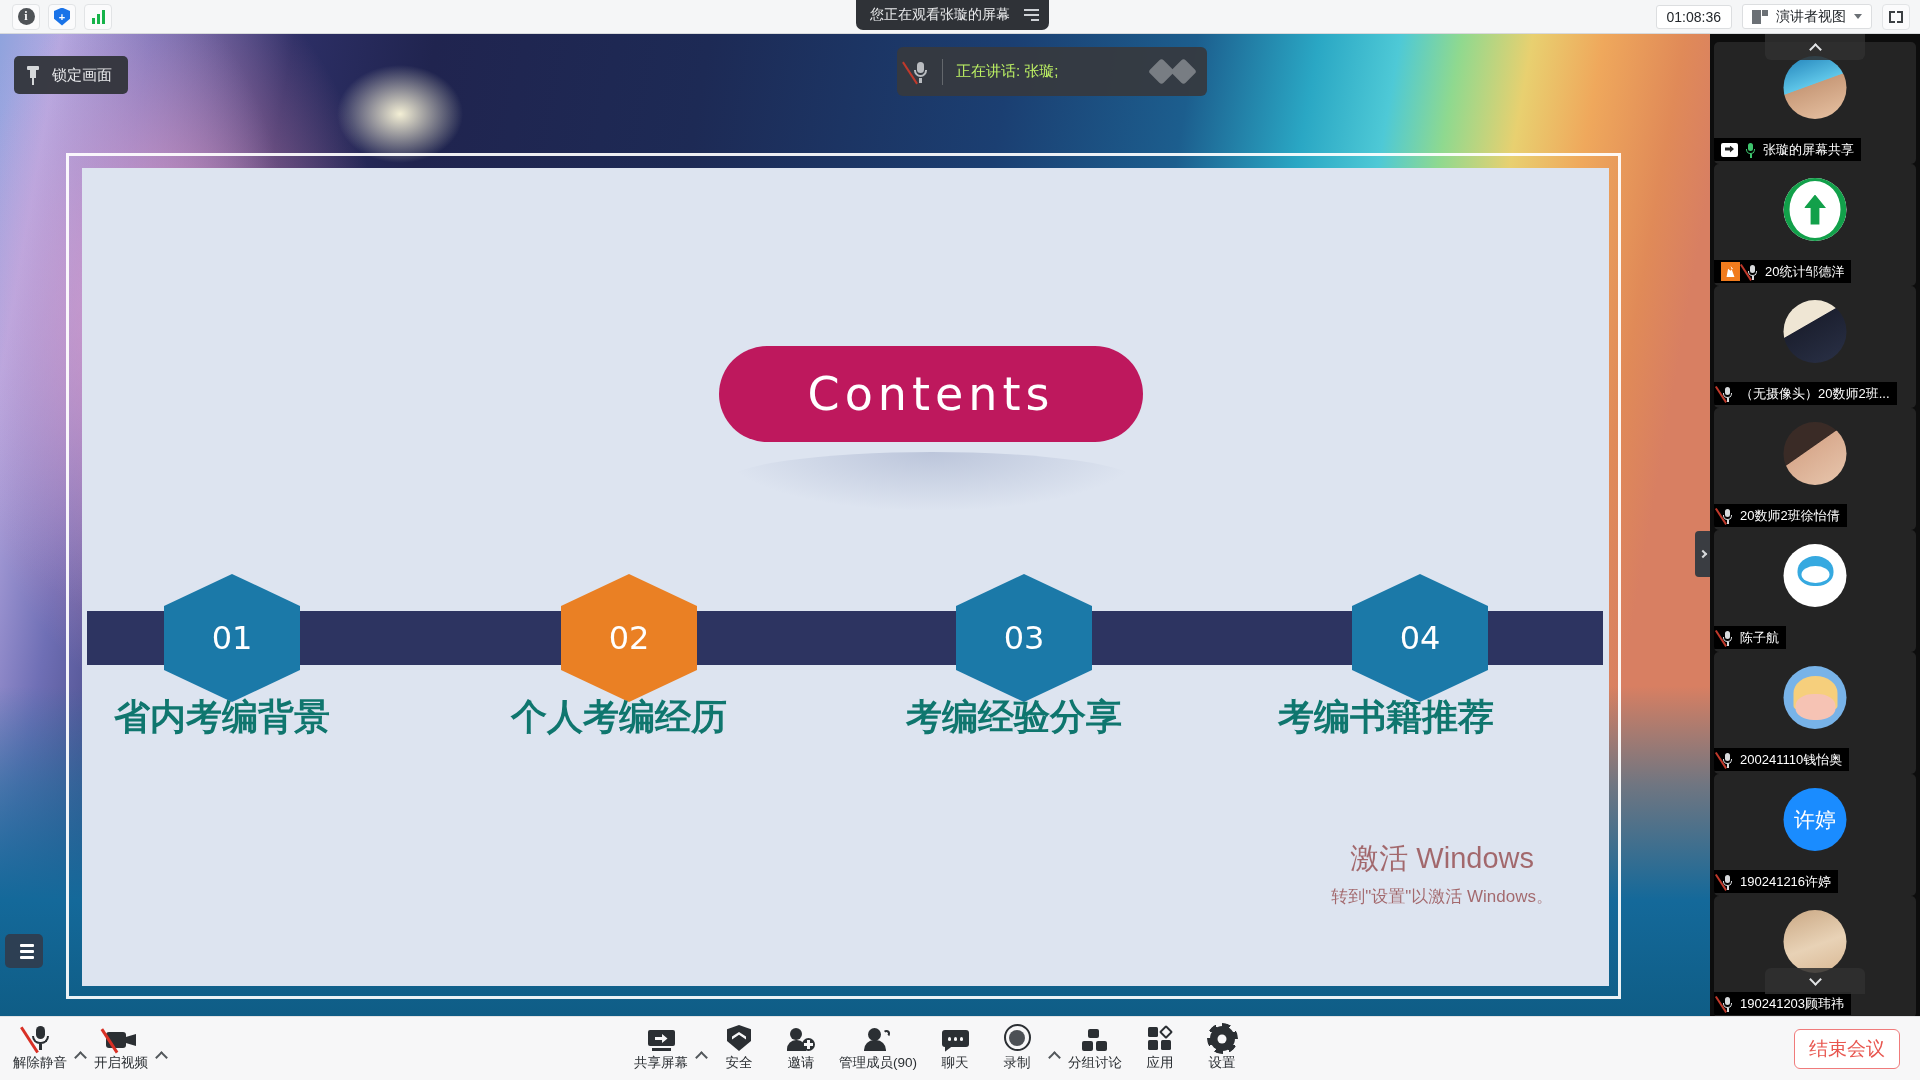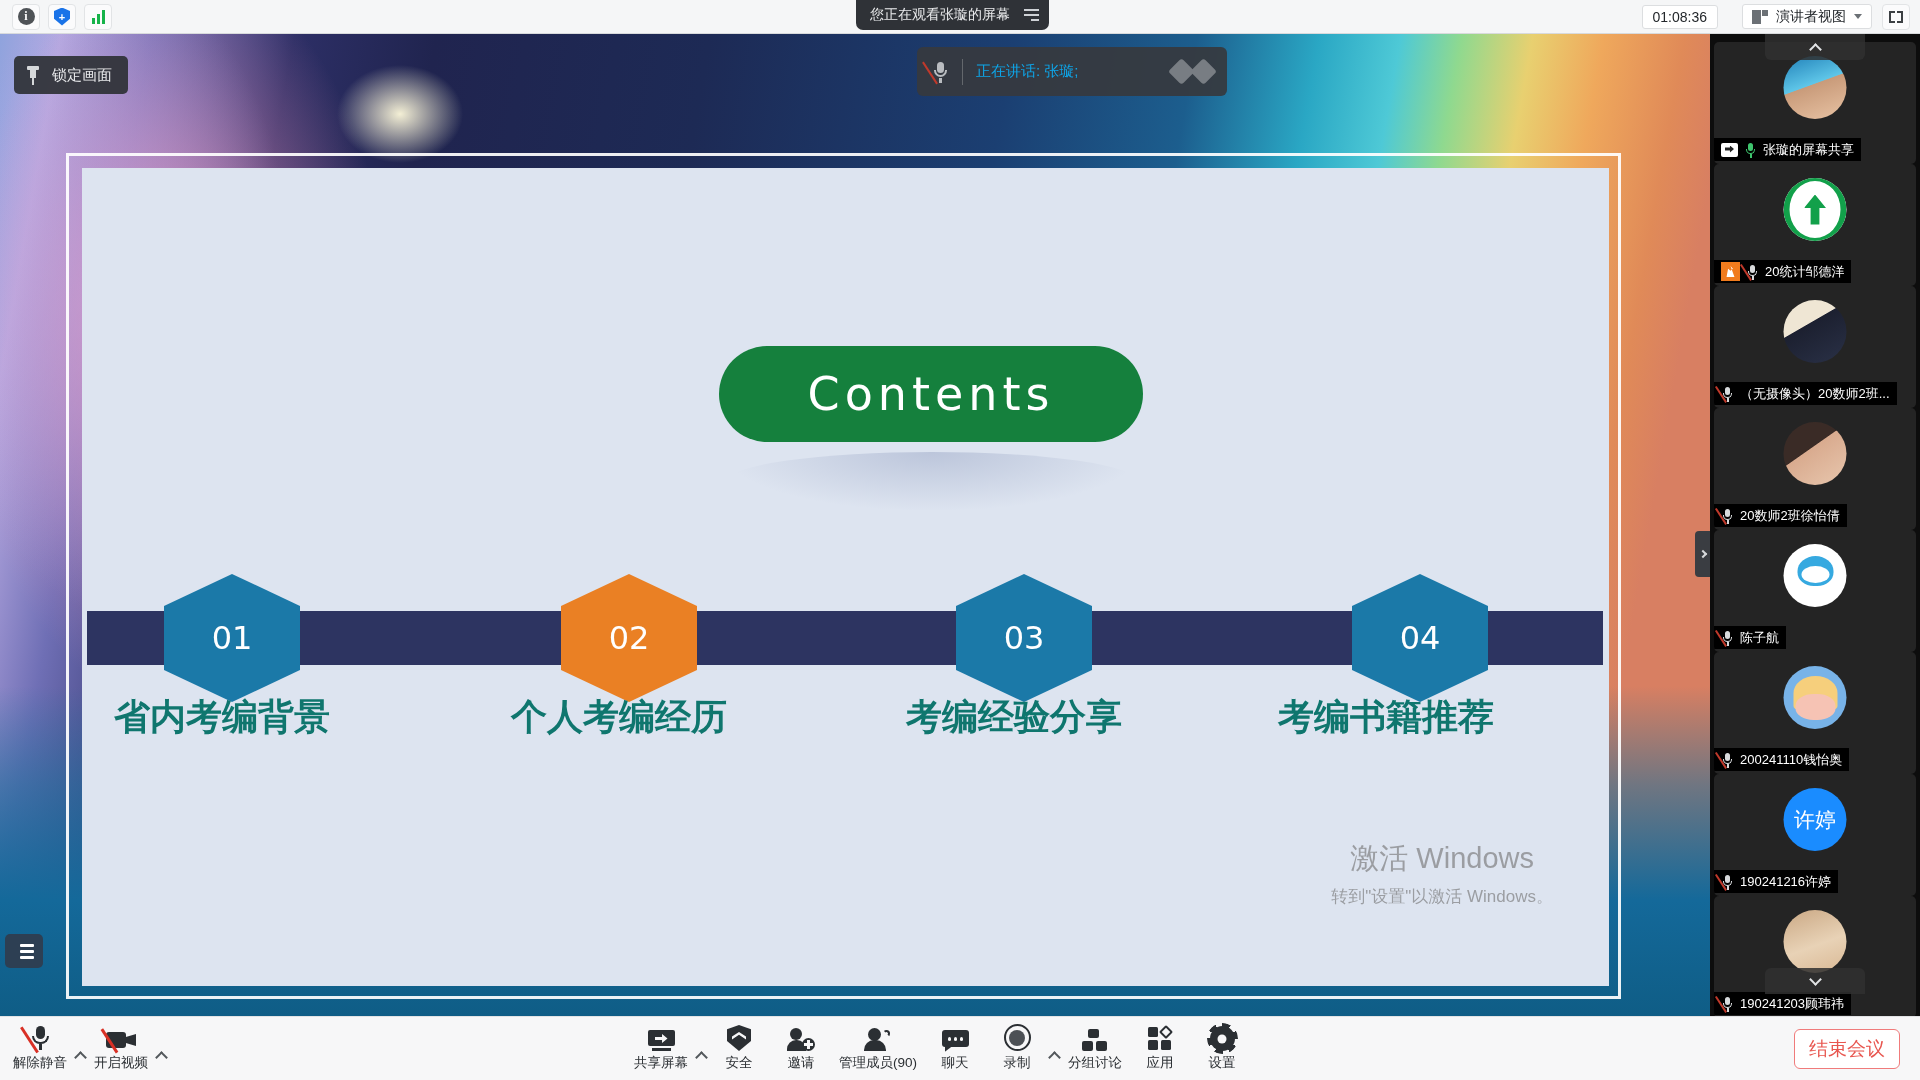--- a/index.html
+++ b/index.html
@@ -22,21 +22,21 @@
   #tb-spacer{flex:1;}
   #watching-pill{position:absolute;left:856px;top:0;height:30px;background:#2f3237;color:#e9eaec;
     border-radius:0 0 7px 7px;display:flex;align-items:center;padding:0 10px 0 14px;font-size:14px;gap:14px;}
   #watching-pill .menu-ic{display:flex;flex-direction:column;gap:3px;align-items:flex-end;}
   #watching-pill .menu-ic i{display:block;height:2px;background:#cfd2d6;}
   #watching-pill .menu-ic i:nth-child(1){width:15px;}
   #watching-pill .menu-ic i:nth-child(2){width:15px;}
   #watching-pill .menu-ic i:nth-child(3){width:8px;}
   #timer{margin-left:auto;height:24px;background:#fff;border:1px solid #dcdee0;border-radius:3px;
     display:flex;align-items:center;padding:0 10px;font-size:14px;color:#23272b;}
-  #viewmode{height:25px;background:#fff;border:1px solid #dcdee0;border-radius:3px;margin-left:24px;
+  #viewmode{height:25px;background:#fff;border:1px solid #dcdee0;border-radius:3px;margin-left:10px;
     display:flex;align-items:center;gap:8px;padding:0 9px;font-size:14px;color:#23272b;}
   .spk-ic{width:16px;height:14px;position:relative;}
   .spk-ic b{position:absolute;background:#6b7075;display:block;}
   .spk-ic b:nth-child(1){left:0;top:0;width:9px;height:14px;}
   .spk-ic b:nth-child(2){left:10px;top:0;width:6px;height:6px;}
   .caret{width:0;height:0;border-left:4px solid transparent;border-right:4px solid transparent;
     border-top:5px solid #6b7075;}
   #expand-btn{width:28px;height:26px;margin:0 10px 0 10px;border:1px solid #e2e4e6;border-radius:4px;
     background:#fbfbfc;position:relative;}
   #expand-btn span{position:absolute;width:6px;height:6px;}
@@ -65,49 +65,49 @@
 
   #lock-pill{position:absolute;left:14px;top:22px;height:38px;background:rgba(46,49,53,.92);color:#e9eaec;
     border-radius:5px;display:flex;align-items:center;gap:12px;padding:0 16px 0 12px;font-size:15px;z-index:6;}
   .pin-ic{width:14px;height:20px;position:relative;}
   .pin-ic b{position:absolute;background:#d6d8da;display:block;}
   .pin-ic b:nth-child(1){left:1px;top:1px;width:12px;height:4px;border-radius:1px;}
   .pin-ic b:nth-child(2){left:4px;top:5px;width:6px;height:8px;}
   .pin-ic b:nth-child(3){left:6px;top:13px;width:2px;height:7px;}
 
   #speaking-pill{position:absolute;left:897px;top:13px;width:310px;height:49px;background:rgba(54,57,62,.93);
-    border-radius:6px;display:flex;align-items:center;padding:18px 14px;gap:13px;z-index:6;color:#0ea5e9;font-size:15px;margin-left:20px;}
+    border-radius:6px;display:flex;align-items:center;padding:18px 14px;gap:13px;z-index:6;color:#bef264;font-size:15px;}
   .mic-off{width:18px;height:22px;position:relative;}
   .mic-off b{position:absolute;background:#b9bcc0;display:block;}
   .mic-off b:nth-child(1){left:6px;top:1px;width:7px;height:11px;border-radius:4px;}
   .mic-off b:nth-child(2){left:3px;top:9px;width:13px;height:7px;border-radius:0 0 7px 7px;background:none;
     border:2px solid #b9bcc0;border-top:none;}
   .mic-off b:nth-child(3){left:8px;top:17px;width:3px;height:5px;}
   .mic-off i{position:absolute;left:-2px;top:-1px;width:2px;height:26px;background:#c0392b;
     transform:rotate(-33deg);transform-origin:center;}
   .vsep{width:1px;height:26px;background:#63676c;}
   .wave{margin-left:auto;display:flex;gap:3px;opacity:.42;}
   .wave i{width:19px;height:19px;background:#d6d8da;transform:rotate(45deg);border-radius:3px;display:block;}
 
   
   #deck-outer{position:absolute;left:66px;top:119px;width:1555px;height:846px;
     border:3px solid rgba(255,255,255,.92);}
   #deck{position:absolute;left:13px;top:12px;width:1527px;height:818px;background:#dde4f0;}
-  #contents-pill{position:absolute;left:637px;top:178px;width:424px;height:96px;background:#15803d;
+  #contents-pill{position:absolute;left:637px;top:178px;width:424px;height:96px;background:#be185d;
     border-radius:48px;display:flex;align-items:center;justify-content:center;
     color:#fff;font-size:46px;letter-spacing:5px;font-family:"DejaVu Sans",sans-serif;}
   #contents-shadow{position:absolute;left:645px;top:284px;width:410px;height:58px;border-radius:50%;
     background:radial-gradient(ellipse at 50% 0%,rgba(120,135,175,.33),rgba(120,135,175,0) 72%);}
   #tl-bar{position:absolute;left:5px;top:443px;width:1516px;height:54px;background:#2d3461;}
   .hex{position:absolute;width:136px;height:128px;display:flex;align-items:center;justify-content:center;
     clip-path:polygon(50% 0,100% 25%,100% 75%,50% 100%,0 75%,0 25%);
     color:#fff;font-size:32px;font-family:"DejaVu Sans",sans-serif;}
   .tl-label{position:absolute;width:330px;text-align:center;font-size:36px;color:#0f766e;
     font-family:"DejaVu Sans","Liberation Sans",sans-serif;font-weight:600;}
-  #wm{position:absolute;right:56px;bottom:78px;text-align:center;color:#737373;opacity:.62;}
+  #wm{position:absolute;right:56px;bottom:78px;text-align:center;color:#7f1d1d;opacity:.62;}
   #wm .l1{font-size:29px;}
   #wm .l2{font-size:17px;margin-top:6px;}
 
   #sidebar-toggle{position:absolute;right:0;top:497px;width:15px;height:46px;background:#3a3d42;
     border-radius:4px 0 0 4px;display:flex;align-items:center;justify-content:center;z-index:7;}
   #sidebar-toggle .ch{width:6px;height:6px;border-right:2px solid #d6d8da;border-top:2px solid #d6d8da;
     transform:rotate(45deg);}
   #sub-btn{position:absolute;left:5px;bottom:48px;width:38px;height:34px;background:#2d3f53;border-radius:5px;
     display:flex;align-items:center;justify-content:center;z-index:7;}
   #sub-btn .ln{width:20px;display:flex;flex-direction:column;gap:3px;}

